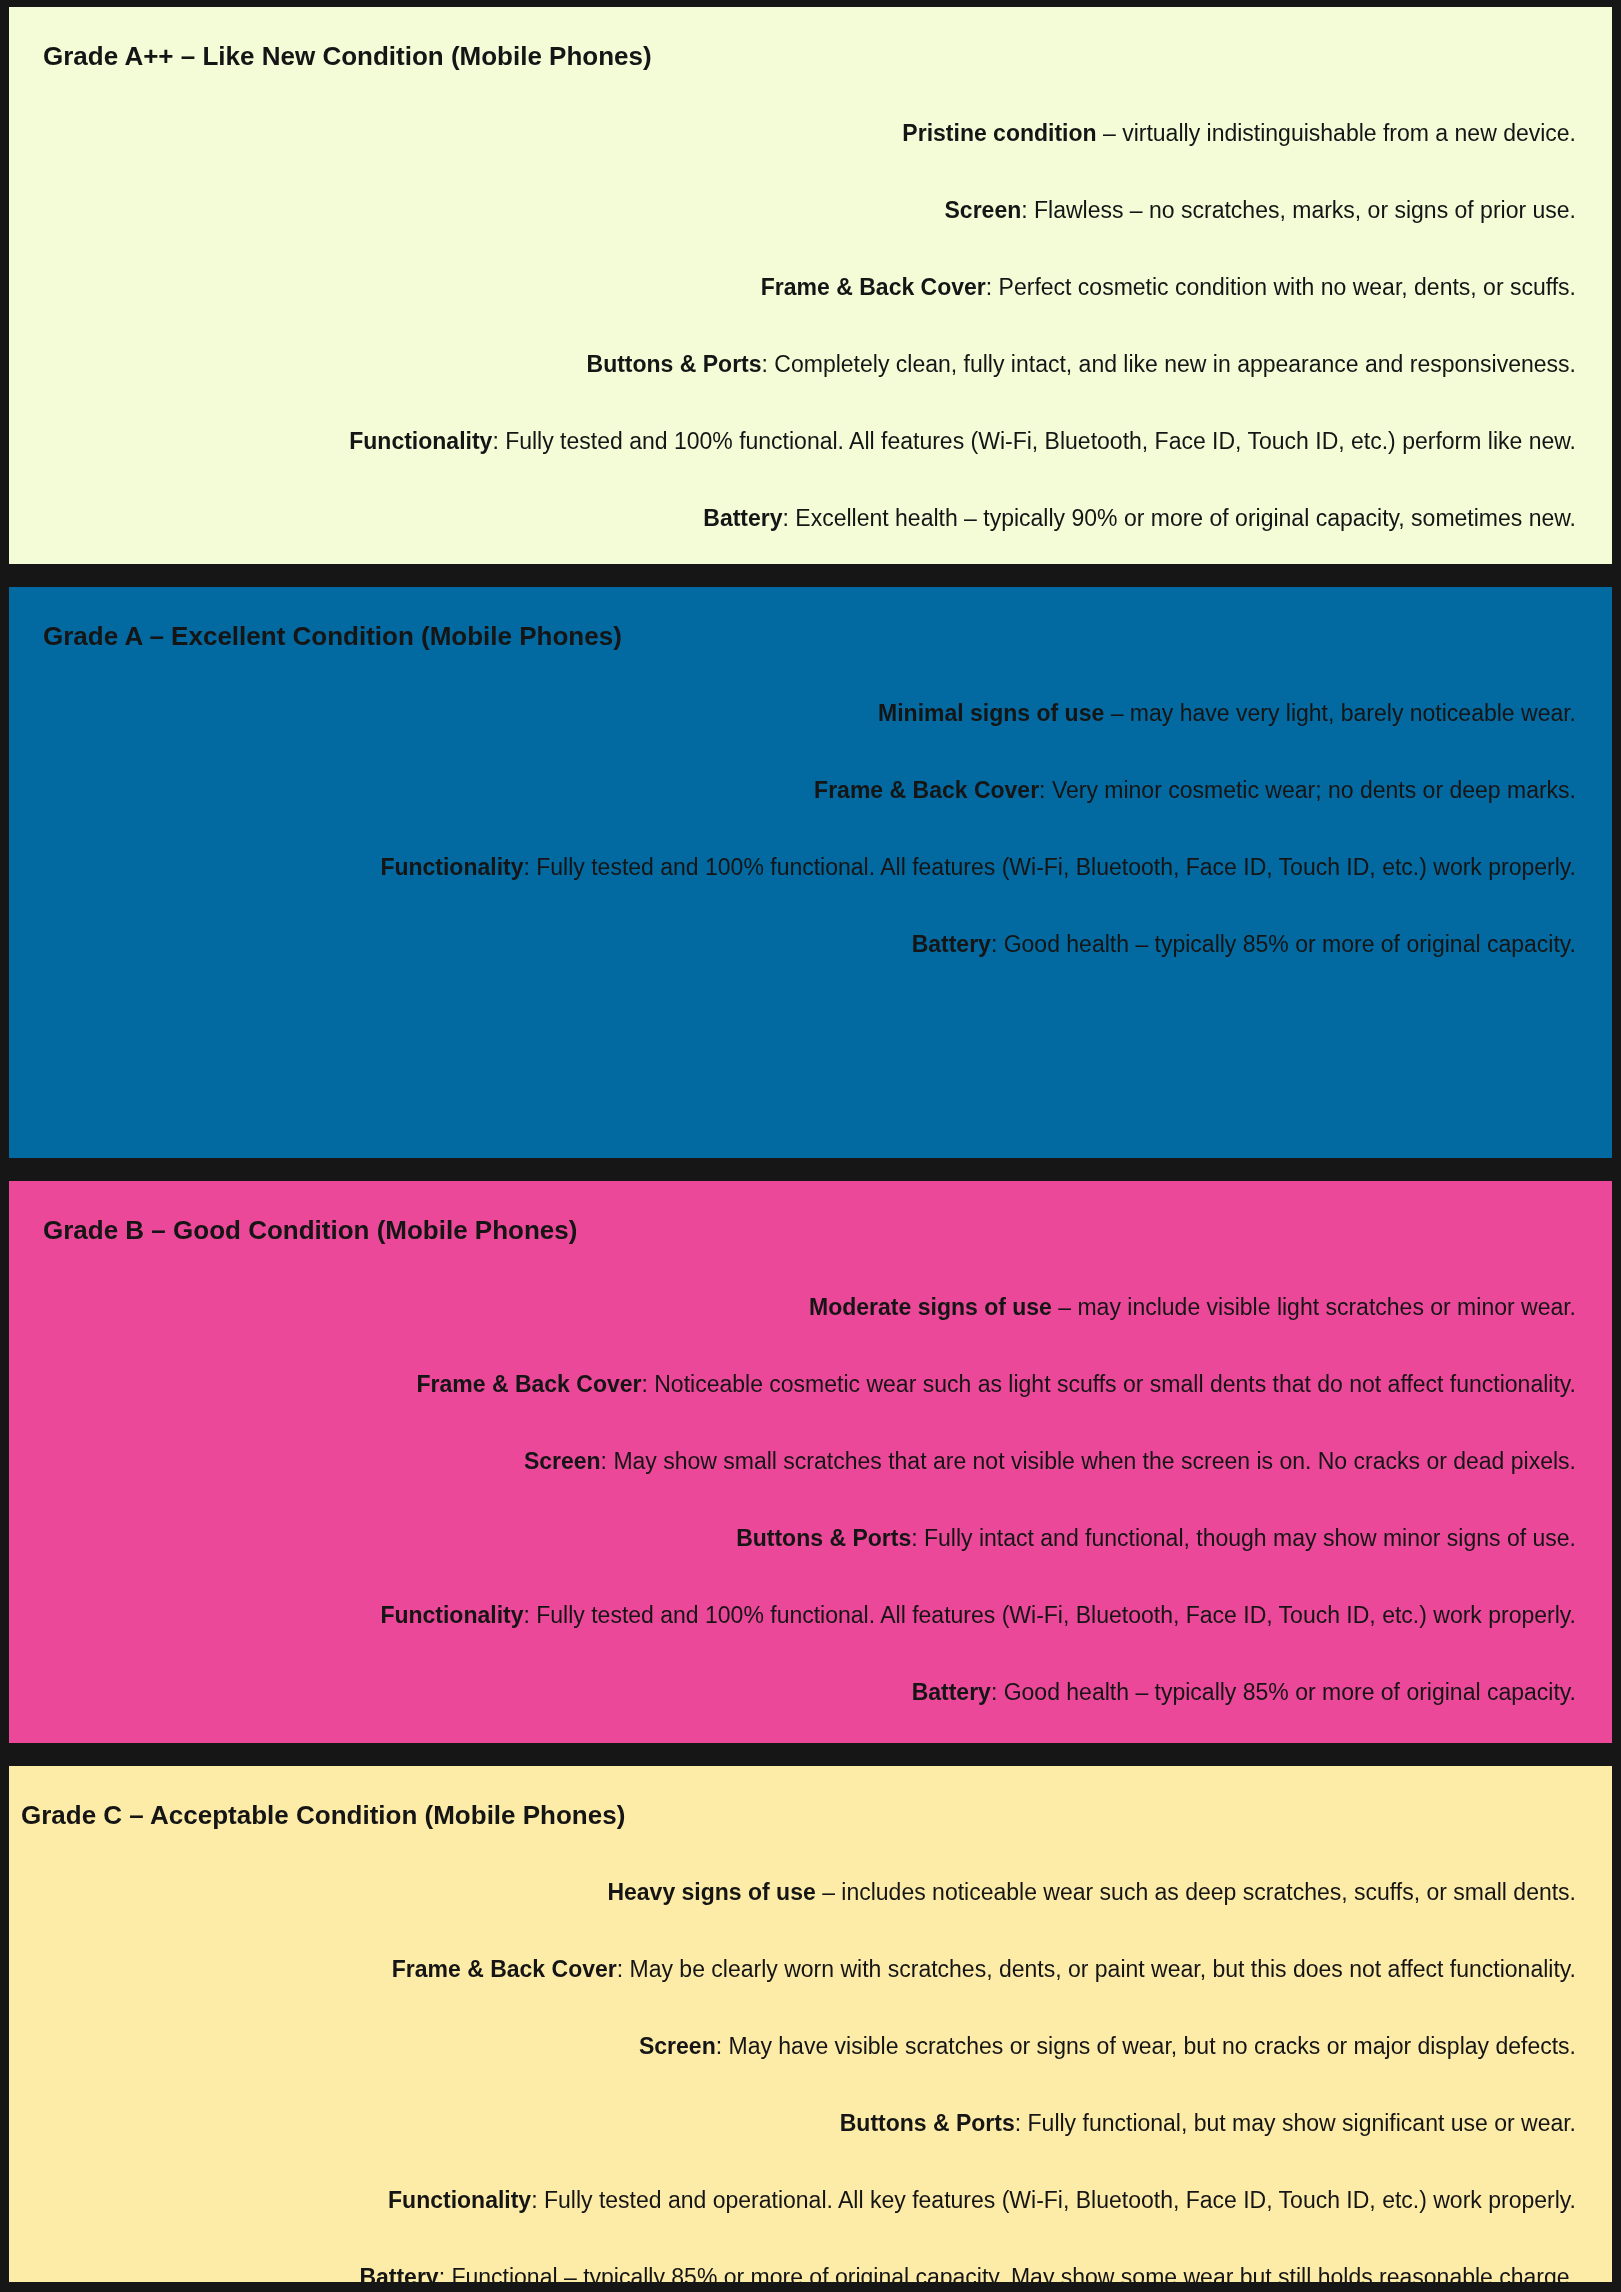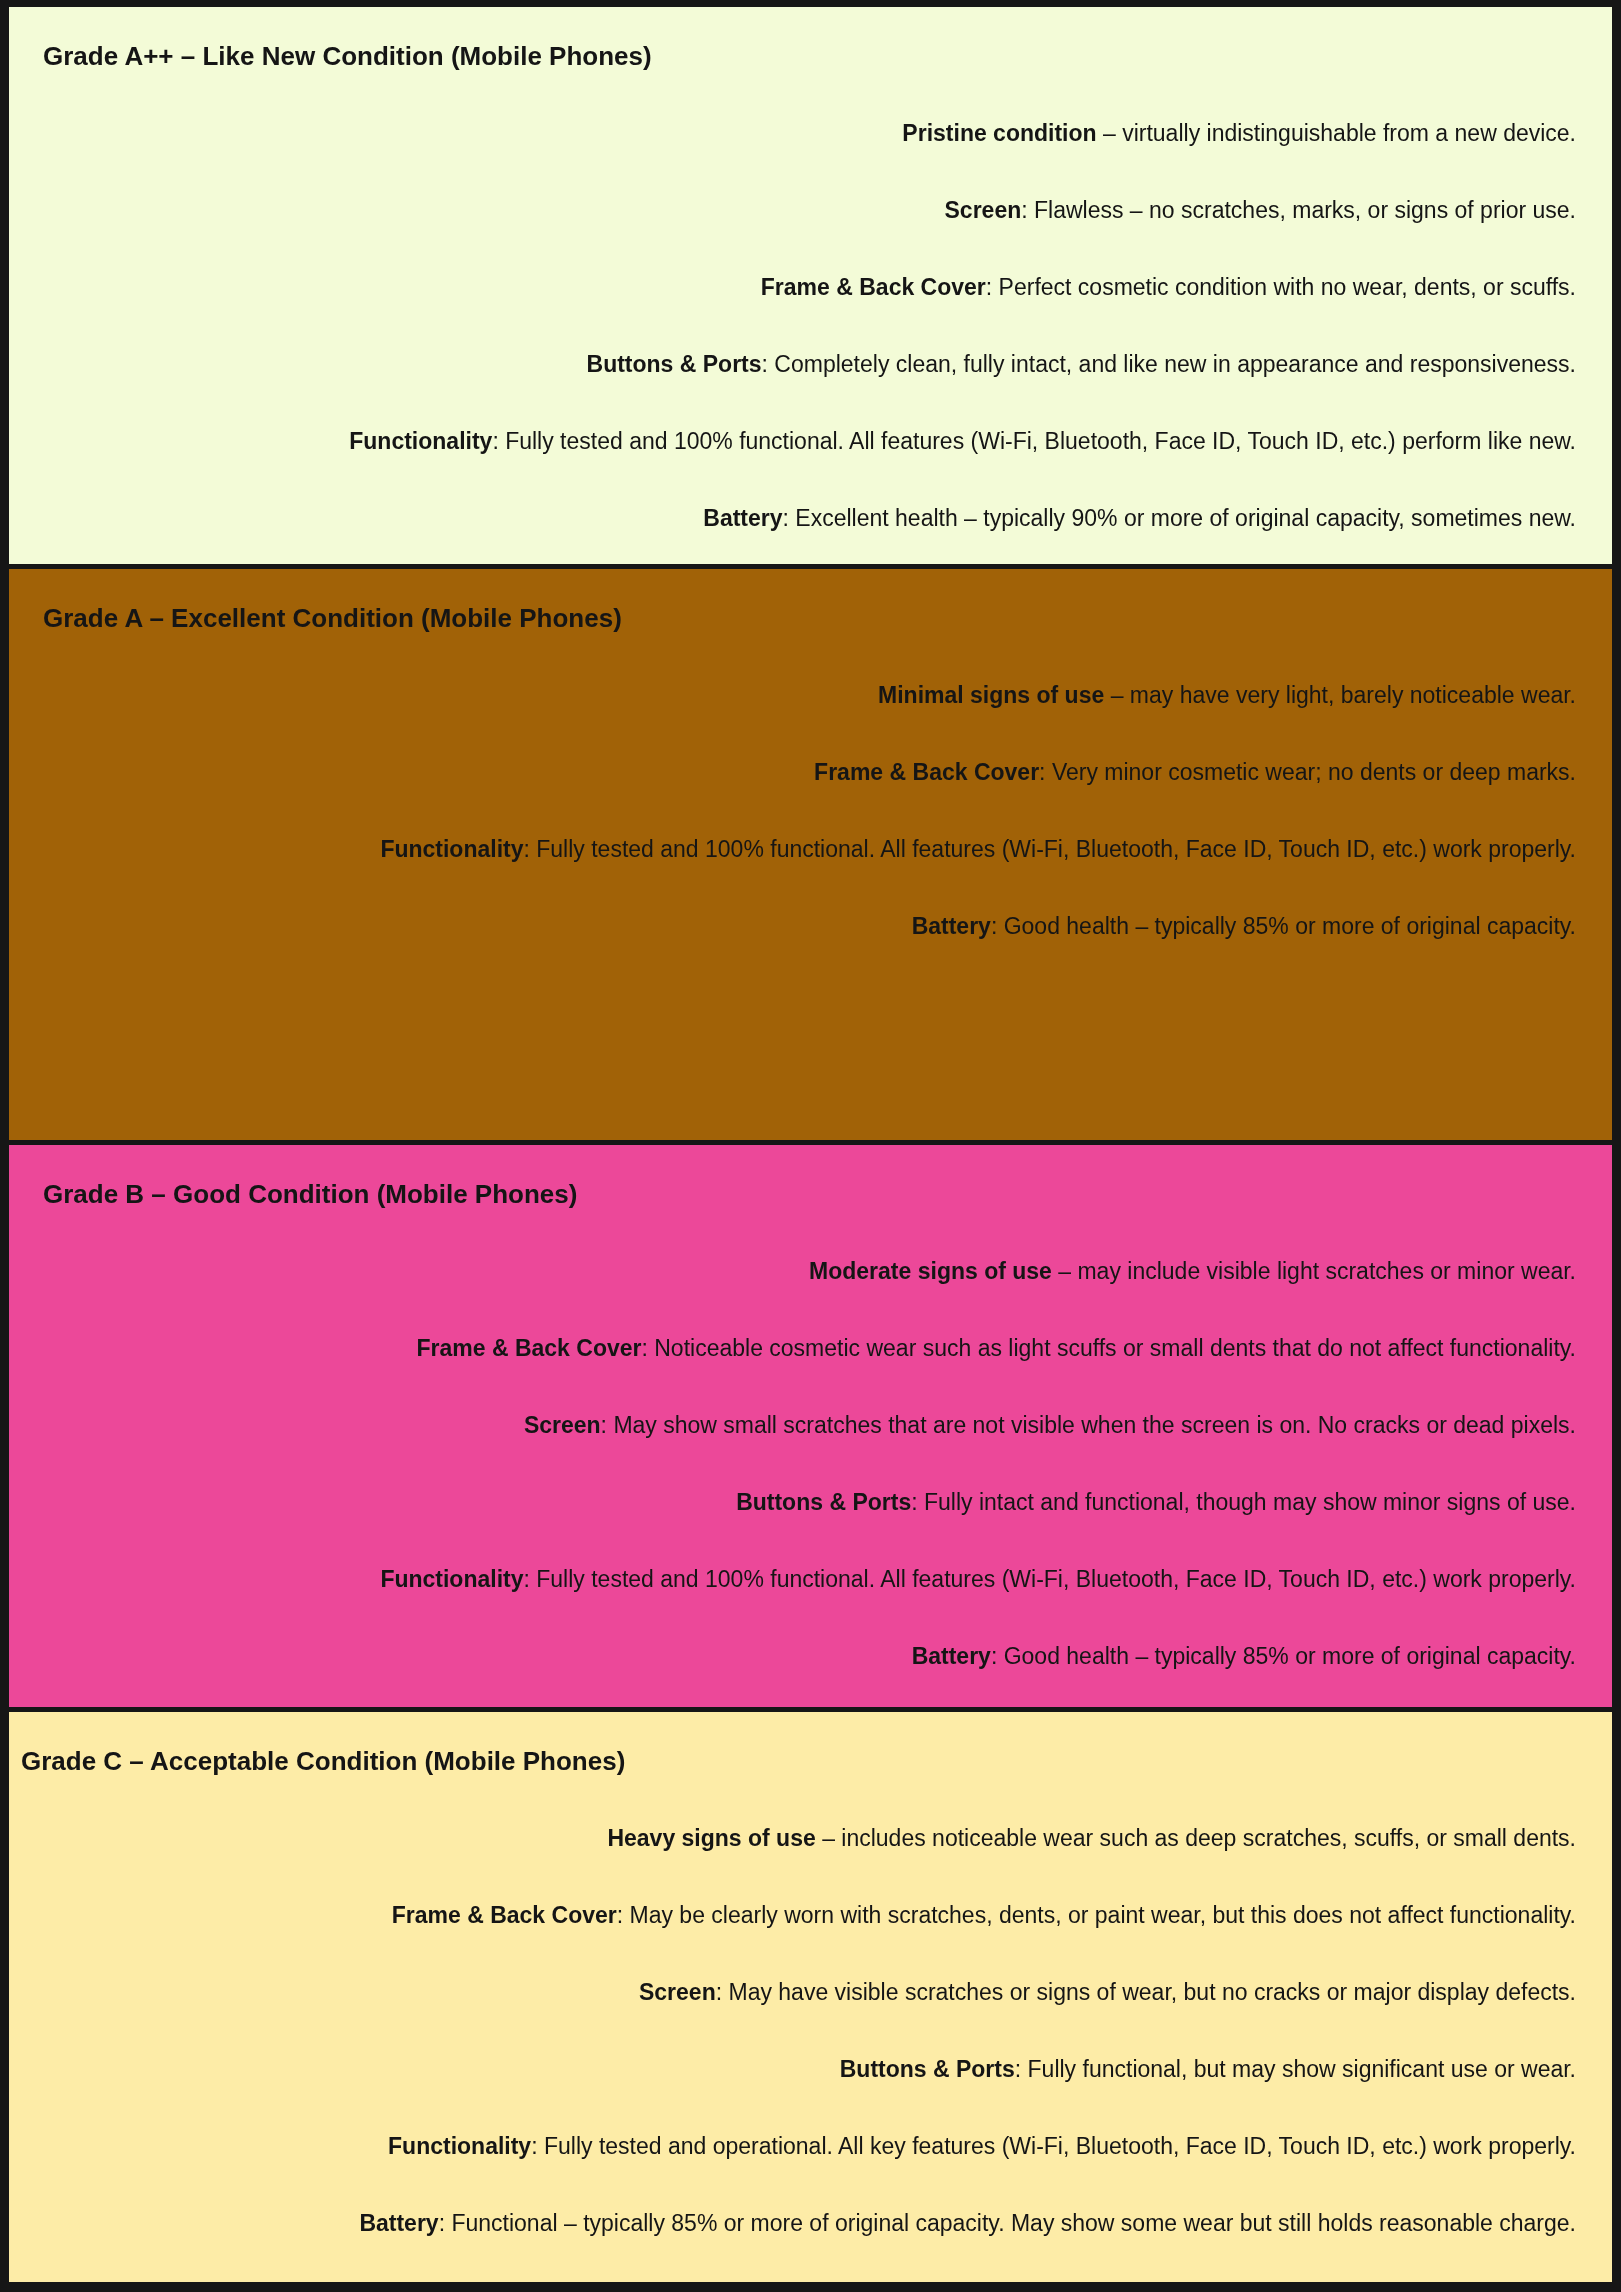--- a/index.html
+++ b/index.html
@@ -8,21 +8,21 @@
     background: #161616;
   }
   .frame {
     width: 1621px;
     height: 2293px;
     box-sizing: border-box;
     background: #161616;
     padding: 7.2px 9px 10.7px 9px;
     display: flex;
     flex-direction: column;
-    gap: 5px;
+    gap: 23px;
     overflow: hidden;
     font-family: "Liberation Sans", "DejaVu Sans", sans-serif;
     color: #151515;
   }
   .grade-section {
     box-sizing: border-box;
     padding: 34px 36px 0 34px;
     overflow: hidden;
   }
   .s1 { height: 557px; }
@@ -55,21 +55,21 @@
   <section class="grade-section s1" style="background: rgb(243, 251, 215);">
     <h2 class="heading">Grade A++ – Like New Condition (Mobile Phones)</h2>
     <p class="line"><span class="b">Pristine condition</span><span> – virtually indistinguishable from a new device.</span></p>
     <p class="line"><span class="b">Screen</span><span>: Flawless – no scratches, marks, or signs of prior use.</span></p>
     <p class="line"><span class="b">Frame &amp; Back Cover</span><span>: Perfect cosmetic condition with no wear, dents, or scuffs.</span></p>
     <p class="line"><span class="b">Buttons &amp; Ports</span><span>: Completely clean, fully intact, and like new in appearance and responsiveness.</span></p>
     <p class="line"><span class="b">Functionality</span><span>: Fully tested and 100% functional. All features (Wi-Fi, Bluetooth, Face ID, Touch ID, etc.) perform like new.</span></p>
     <p class="line"><span class="b">Battery</span><span>: Excellent health – typically 90% or more of original capacity, sometimes new.</span></p>
   </section>
 
-  <section class="grade-section s2" style="background: #a16207;">
+  <section class="grade-section s2" style="background: #0369a1;">
     <h2 class="heading">Grade A – Excellent Condition (Mobile Phones)</h2>
     <p class="line"><span class="b">Minimal signs of use</span><span> – may have very light, barely noticeable wear.</span></p>
     <p class="line"><span class="b">Frame &amp; Back Cover</span><span>: Very minor cosmetic wear; no dents or deep marks.</span></p>
     <p class="line"><span class="b">Functionality</span><span>: Fully tested and 100% functional. All features (Wi-Fi, Bluetooth, Face ID, Touch ID, etc.) work properly.</span></p>
     <p class="line"><span class="b">Battery</span><span>: Good health – typically 85% or more of original capacity.</span></p>
   </section>
 
   <section class="grade-section s3" style="background: #ec4899;">
     <h2 class="heading">Grade B – Good Condition (Mobile Phones)</h2>
     <p class="line"><span class="b">Moderate signs of use</span><span> – may include visible light scratches or minor wear.</span></p>

